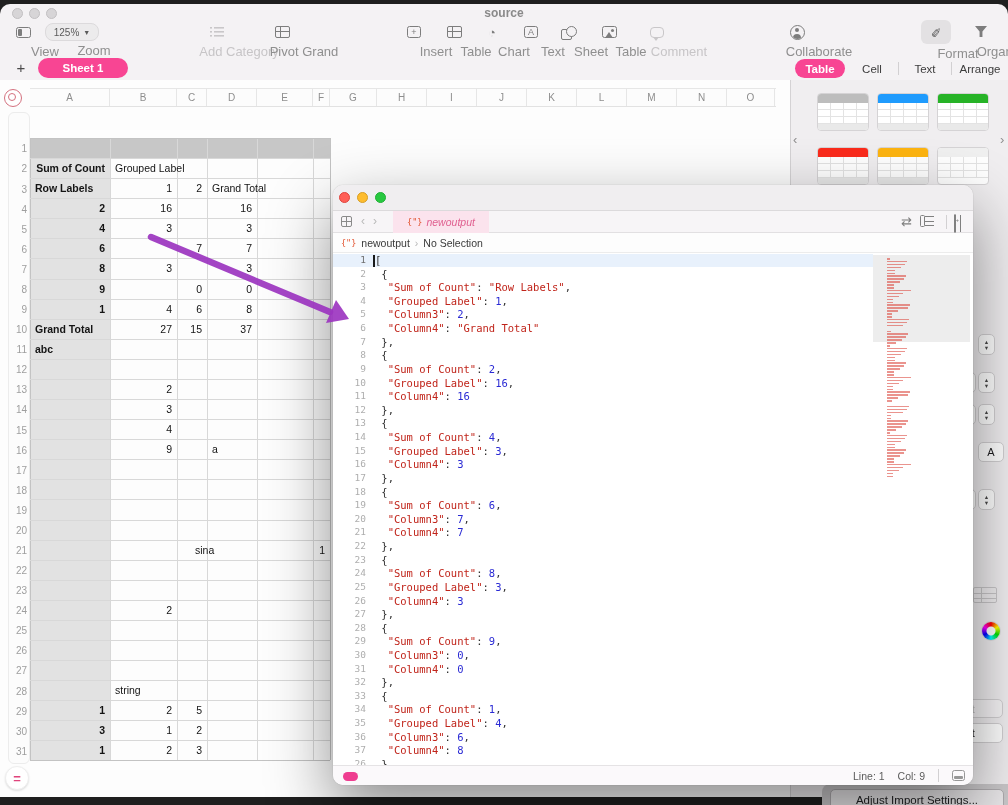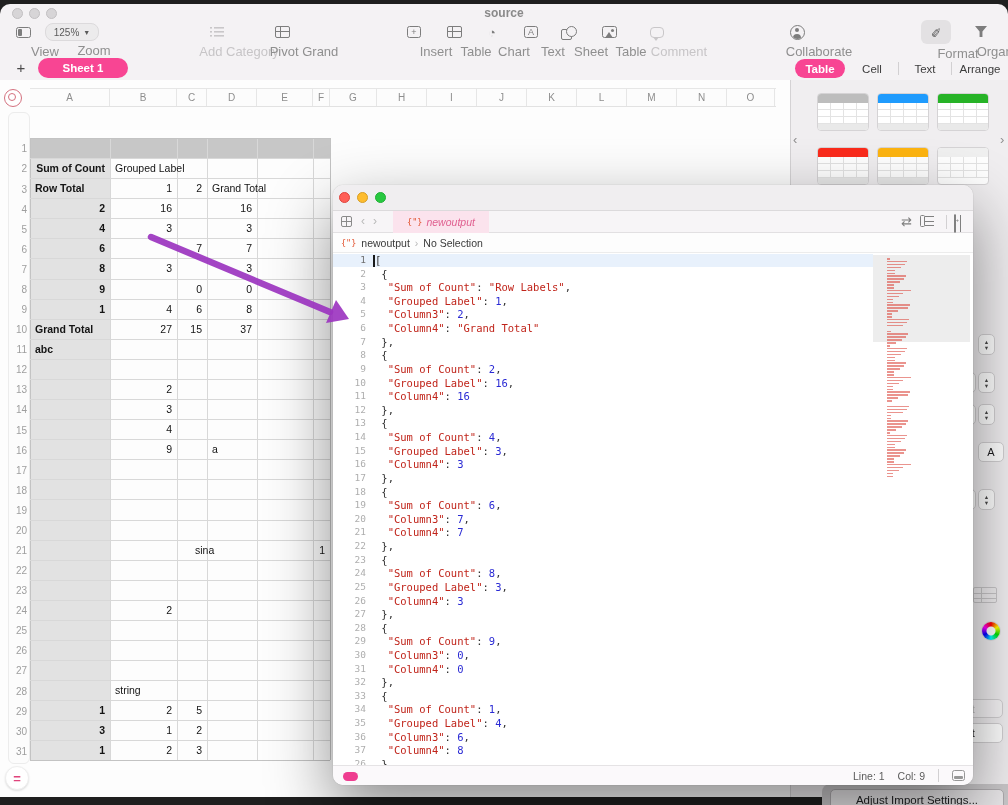--- a/index.html
+++ b/index.html
@@ -336,21 +336,21 @@
     <div class="gl" style="left: 0px; top: 481.92px; width: 300px; height: 1px; background: rgb(216, 216, 216);"></div>
     <div class="gl" style="left: 0px; top: 502px; width: 300px; height: 1px; background: rgb(216, 216, 216);"></div>
     <div class="gl" style="left: 0px; top: 522.08px; width: 300px; height: 1px; background: rgb(216, 216, 216);"></div>
     <div class="gl" style="left: 0px; top: 542.16px; width: 300px; height: 1px; background: rgb(216, 216, 216);"></div>
     <div class="gl" style="left: 0px; top: 562.24px; width: 300px; height: 1px; background: rgb(216, 216, 216);"></div>
     <div class="gl" style="left: 0px; top: 582.32px; width: 300px; height: 1px; background: rgb(216, 216, 216);"></div>
     <div class="gl" style="left: 0px; top: 602.4px; width: 300px; height: 1px; background: rgb(216, 216, 216);"></div>
     <div class="gl" style="left: 0px; top: 622.48px; width: 300px; height: 1px; background: rgb(195, 195, 195);"></div>
     <div class="cell b" style="left: 5px; width: 70px; top: 20.08px; height: 20px; text-align: right;">Sum of Count</div>
     <div class="cell" style="left: 85px; width: 57px; top: 20.08px; height: 20px; text-align: left;">Grouped Label</div>
-    <div class="cell b" style="left: 5px; width: 70px; top: 40.16px; height: 20px; text-align: left;">Row Total</div>
+    <div class="cell b" style="left: 5px; width: 70px; top: 40.16px; height: 20px; text-align: left;">Row Labels</div>
     <div class="cell" style="left: 85px; width: 57px; top: 40.16px; height: 20px; text-align: right;">1</div>
     <div class="cell" style="left: 152px; width: 20px; top: 40.16px; height: 20px; text-align: right;">2</div>
     <div class="cell" style="left: 182px; width: 40px; top: 40.16px; height: 20px; text-align: left;">Grand Total</div>
     <div class="cell b" style="left: 5px; width: 70px; top: 60.24px; height: 20px; text-align: right;">2</div>
     <div class="cell" style="left: 85px; width: 57px; top: 60.24px; height: 20px; text-align: right;">16</div>
     <div class="cell" style="left: 182px; width: 40px; top: 60.24px; height: 20px; text-align: right;">16</div>
     <div class="cell b" style="left: 5px; width: 70px; top: 80.32px; height: 20px; text-align: right;">4</div>
     <div class="cell" style="left: 85px; width: 57px; top: 80.32px; height: 20px; text-align: right;">3</div>
     <div class="cell" style="left: 182px; width: 40px; top: 80.32px; height: 20px; text-align: right;">3</div>
     <div class="cell b" style="left: 5px; width: 70px; top: 100.4px; height: 20px; text-align: right;">6</div>

